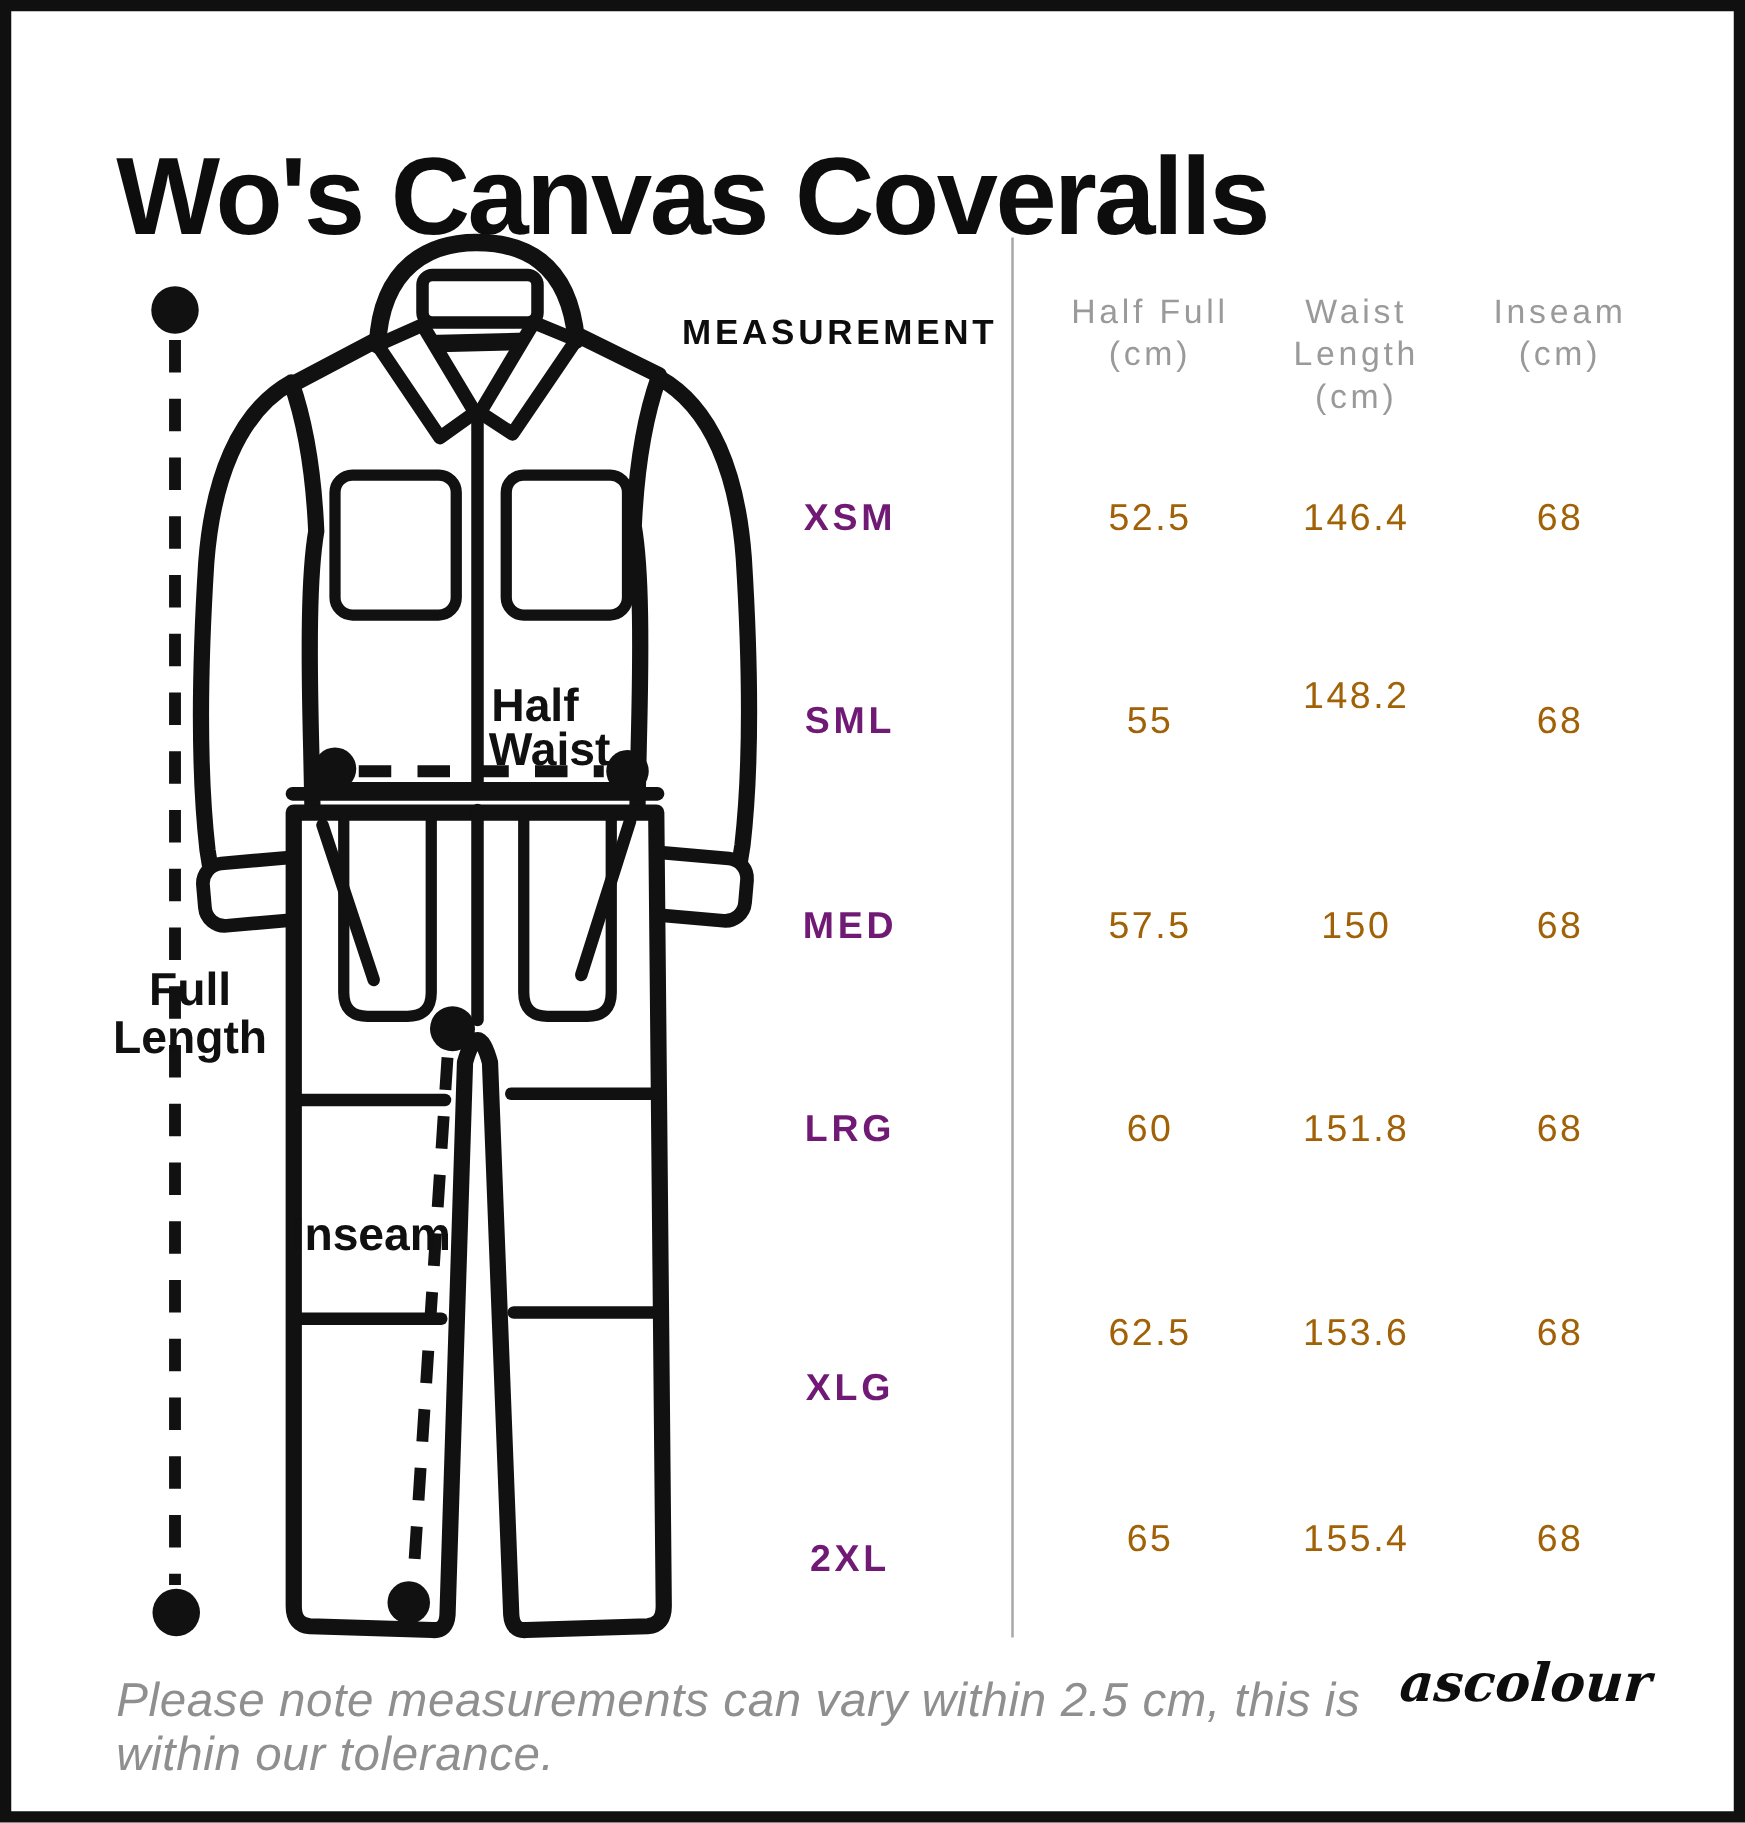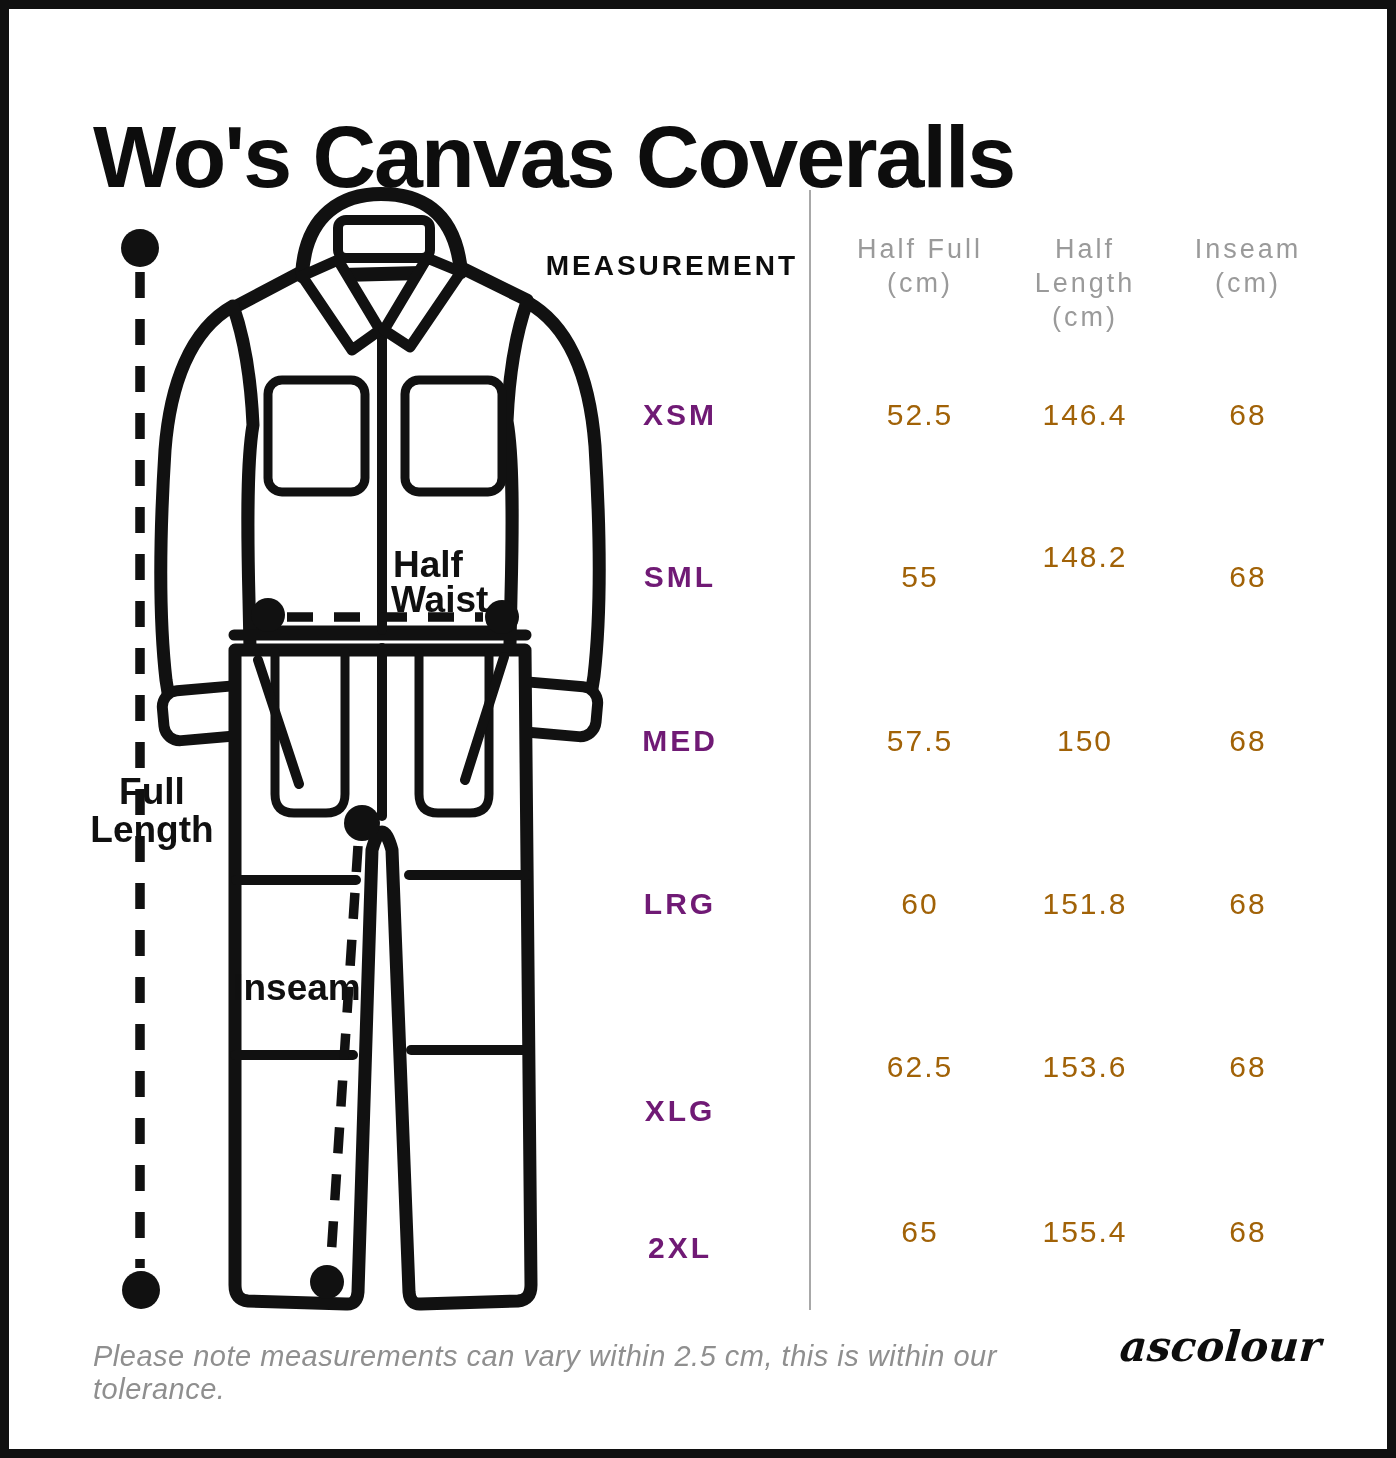--- a/index.html
+++ b/index.html
@@ -37,21 +37,21 @@
     left:560px;width:240px;text-align:center;
     font-size:30px;font-weight:700;letter-spacing:3px;color:#701a75;
   }
   .row-val{width:150px;text-align:center;font-size:30px;letter-spacing:2px;color:#a16207;}
   .row-val.c1{left:845px;}
   .row-val.c2{left:1010px;}
   .row-val.c3{left:1173px;}
 
   .note{
     left:93px;top:1340px;width:1000px;
-    font-size:29px;font-style:italic;color:#8f8f8f;letter-spacing:0.5px;
+    font-size:38px;font-style:italic;color:#8f8f8f;letter-spacing:0.5px;
   }
   .brand{
     left:1120px;top:1322px;width:185px;text-align:right;
     font-family:"DejaVu Serif", serif;
     font-size:42px;font-weight:700;font-style:italic;color:#0d0d0d;
     transform:skewX(-4deg);
   }
 
   svg text{font-family:"Liberation Sans", sans-serif;font-weight:700;font-size:37px;fill:#101010;}
 </style>
@@ -123,21 +123,21 @@
 
 <div class="abs divider"></div>
 
 <div class="abs meas-head">MEASUREMENT</div>
 
 <div class="abs col-head c1">
   <div>Half Full</div>
   <div>(cm)</div>
 </div>
 <div class="abs col-head c2">
-  <div>Half Length</div>
+  <div>Waist Length</div>
   <div>(cm)</div>
 </div>
 <div class="abs col-head c3">
   <div>Inseam</div>
   <div>(cm)</div>
 </div>
 
 <div class="abs row-size" style="top:398px;">XSM</div>
 <div class="abs row-val c1" style="top:398px;">52.5</div>
 <div class="abs row-val c2" style="top:398px;">146.4</div>

